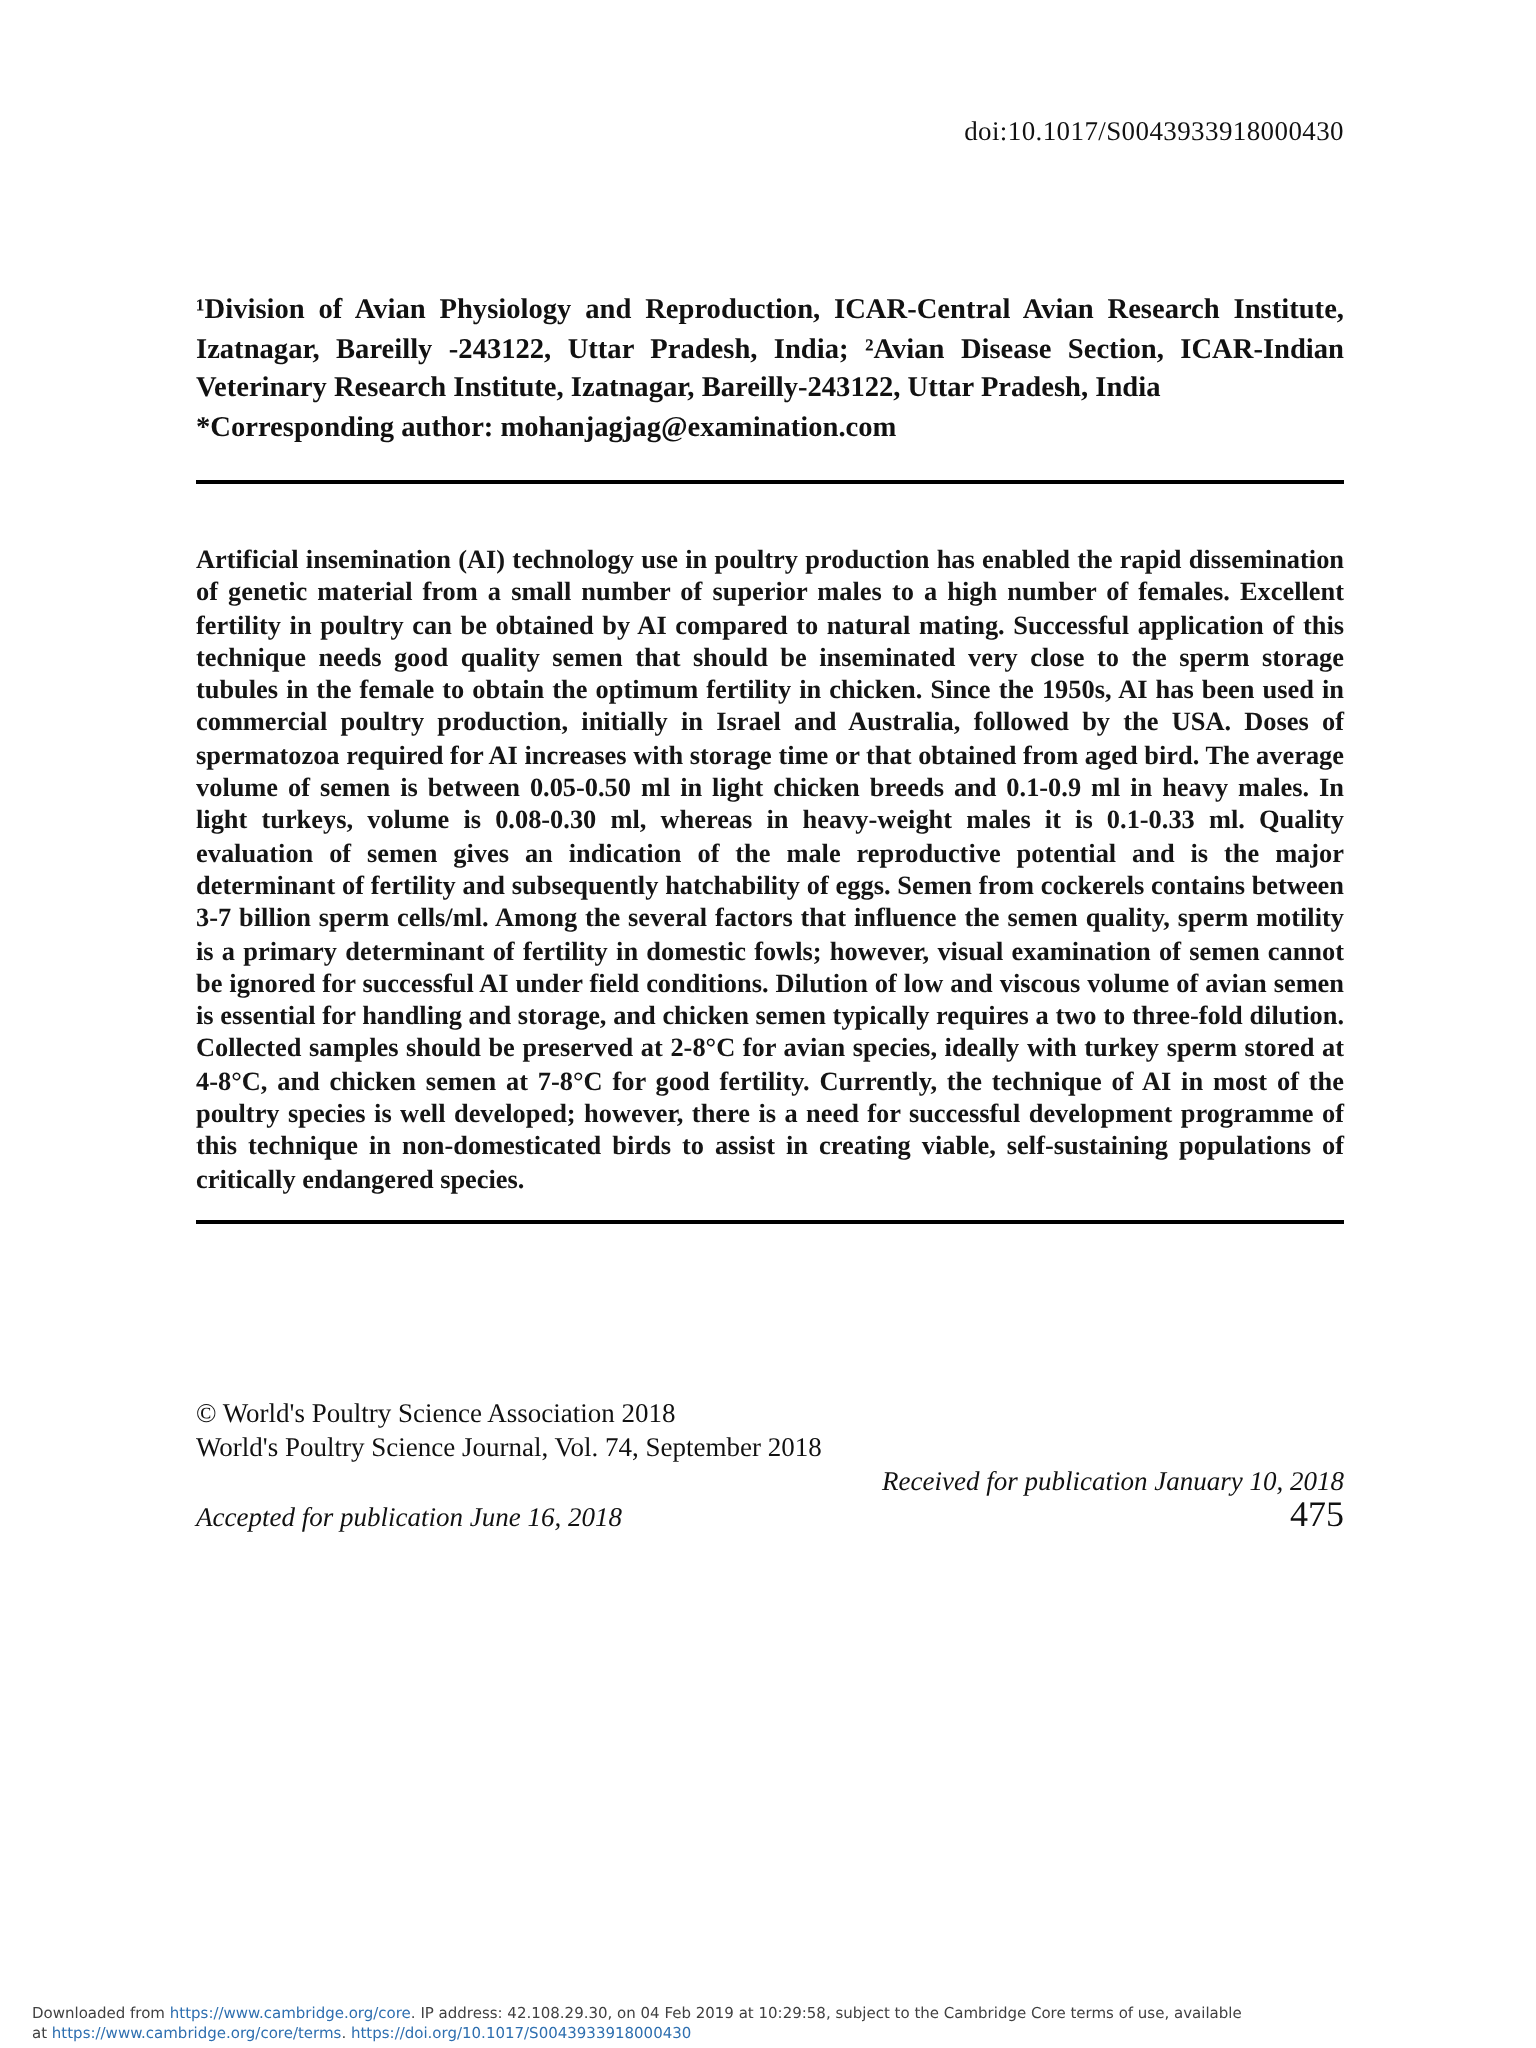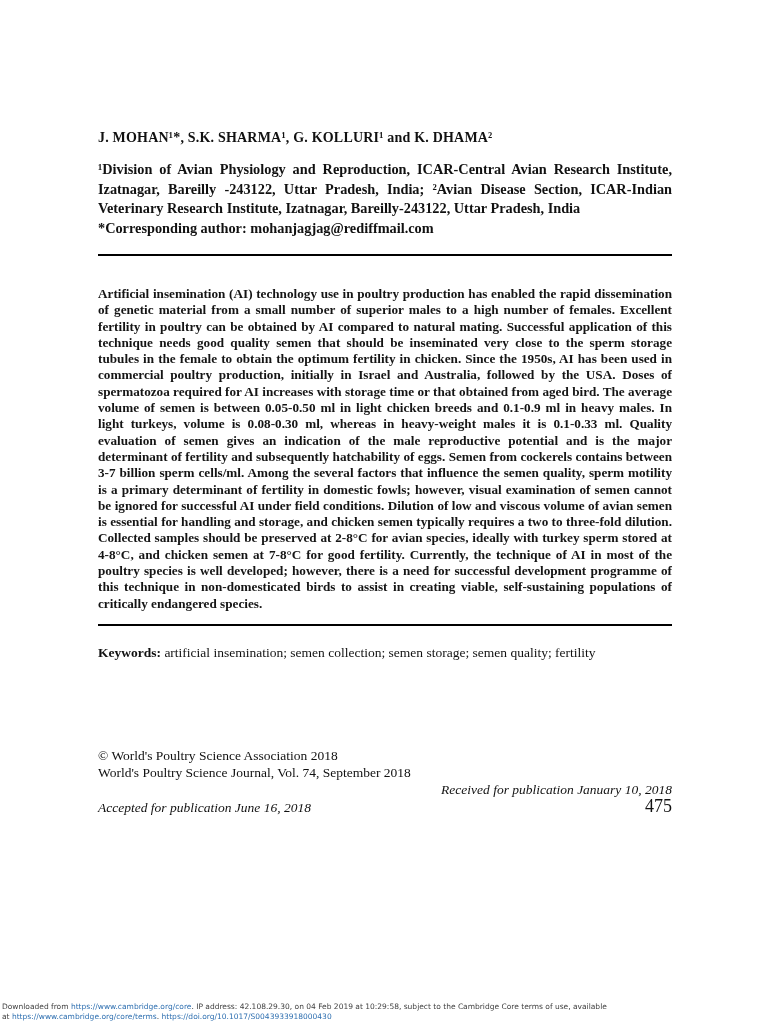--- a/index.html
+++ b/index.html
@@ -84,61 +84,57 @@
   }
   .italic { font-style: italic; text-align: right; }
   .accepted-row {
     display: flex;
     justify-content: space-between;
     align-items: baseline;
   }
   .page-number { font-size: 18px; }
   .footer {
     position: absolute;
-    left: 2px;
+    left: 16px;
     right: 5px;
     bottom: 3px;
     font-family: "DejaVu Sans", sans-serif;
     font-size: 7.5px;
     line-height: 9.5px;
     color: #414141;
   }
   .footer .link {
     color: #2e6fb0;
     cursor: pointer;
   }
 </style>
 </head>
 <body>
 
 <div class="page">
   <div class="content">
 
+    <div class="doi-line">doi:10.1017/S0043933918000430</div>
 
     <h1 class="title">
     </h1>
 
-    <div class="authors">J. MOHAN¹*, S.K. SHARMA¹, G. KOLLURI¹ and K. DHAMA²</div>
 
     <div class="affiliations">
       <span>¹Division of Avian Physiology and Reproduction, ICAR-Central Avian Research Institute, Izatnagar, Bareilly -243122, Uttar Pradesh, India; ²Avian Disease Section, ICAR-Indian Veterinary Research Institute, Izatnagar, Bareilly-243122, Uttar Pradesh, India</span>
       <br>
-      <span class="corresponding">*Corresponding author: mohanjagjag@rediffmail.com</span>
+      <span class="corresponding">*Corresponding author: mohanjagjag@examination.com</span>
     </div>
 
     <hr class="rule">
 
     <p class="abstract">Artificial insemination (AI) technology use in poultry production has enabled the rapid dissemination of genetic material from a small number of superior males to a high number of females. Excellent fertility in poultry can be obtained by AI compared to natural mating. Successful application of this technique needs good quality semen that should be inseminated very close to the sperm storage tubules in the female to obtain the optimum fertility in chicken. Since the 1950s, AI has been used in commercial poultry production, initially in Israel and Australia, followed by the USA. Doses of spermatozoa required for AI increases with storage time or that obtained from aged bird. The average volume of semen is between 0.05-0.50 ml in light chicken breeds and 0.1-0.9 ml in heavy males. In light turkeys, volume is 0.08-0.30 ml, whereas in heavy-weight males it is 0.1-0.33 ml. Quality evaluation of semen gives an indication of the male reproductive potential and is the major determinant of fertility and subsequently hatchability of eggs. Semen from cockerels contains between 3-7 billion sperm cells/ml. Among the several factors that influence the semen quality, sperm motility is a primary determinant of fertility in domestic fowls; however, visual examination of semen cannot be ignored for successful AI under field conditions. Dilution of low and viscous volume of avian semen is essential for handling and storage, and chicken semen typically requires a two to three-fold dilution. Collected samples should be preserved at 2-8°C for avian species, ideally with turkey sperm stored at 4-8°C, and chicken semen at 7-8°C for good fertility. Currently, the technique of AI in most of the poultry species is well developed; however, there is a need for successful development programme of this technique in non-domesticated birds to assist in creating viable, self-sustaining populations of critically endangered species.</p>
 
     <hr class="rule rule-bottom">
 
-    <div class="keywords">
-      <span class="kw-label">Keywords:</span>
-      <span>artificial insemination; semen collection; semen storage; semen quality; fertility</span>
-    </div>
 
     <div class="pubinfo">
       <div>© World's Poultry Science Association 2018</div>
       <div>World's Poultry Science Journal, Vol. 74, September 2018</div>
       <div class="italic">Received for publication January 10, 2018</div>
       <div class="accepted-row">
         <span class="italic">Accepted for publication June 16, 2018</span>
         <span class="page-number">475</span>
       </div>
     </div>

